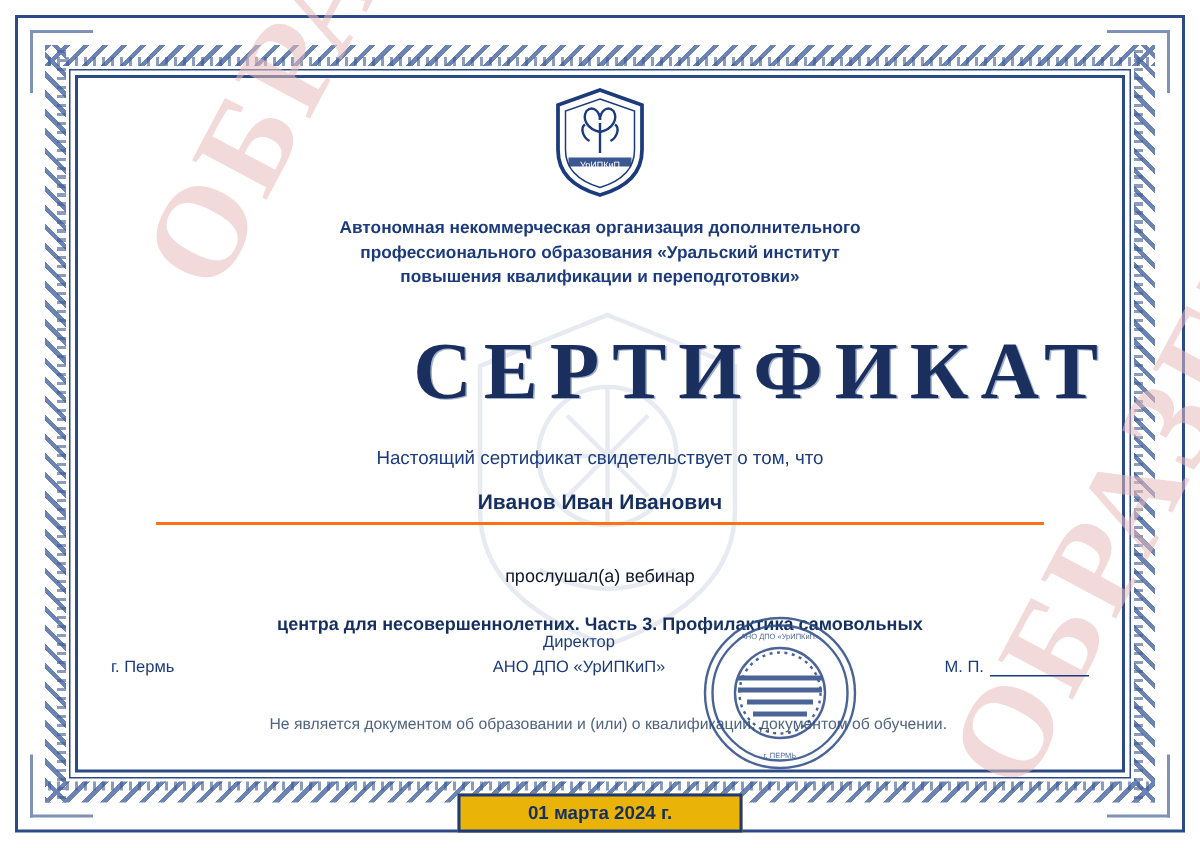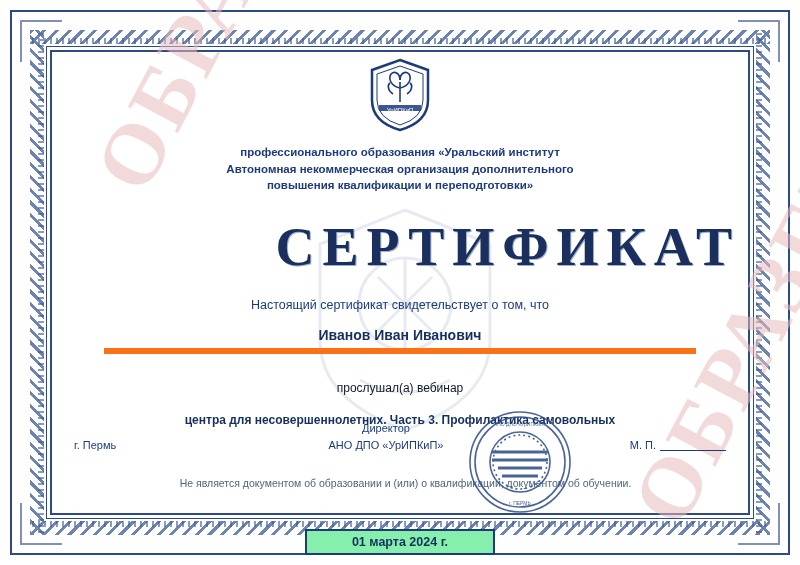--- a/index.html
+++ b/index.html
@@ -151,21 +151,21 @@
   }
 
   .subtitle {
     font-size: 12.5px;
     color: #1c3b7d;
     margin-top: 20px;
   }
 
   .name-line {
     margin: 14px 44px 18px;
-    border-bottom: 6px solid #f97316;
+    border-bottom: 2px solid #f97316;
     padding-bottom: 4px;
   }
   .name {
     font-size: 14px;
     font-weight: bold;
     color: #15305f;
   }
 
   .role {
     font-size: 12px;
@@ -241,21 +241,21 @@
 
   
   .date-box {
     position: absolute;
     left: 50%;
     transform: translateX(-50%);
     bottom: 10px;
     width: 190px;
     height: 26px;
     border: 2px solid #1c3b7d;
-    background: #86efac;
+    background: #eab308;
     display: flex;
     align-items: center;
     justify-content: center;
     font-size: 12.5px;
     font-weight: bold;
     color: #15305f;
     box-sizing: border-box;
   }
 </style>
 </head>
@@ -295,22 +295,22 @@
         <path d="M31 30 C22 28 19 21 22 16 C26 12 31 16 31 22"></path>
         <path d="M31 30 C40 28 43 21 40 16 C36 12 31 16 31 22"></path>
         <path d="M24 36 C19 33 18 27 21 25"></path>
         <path d="M38 36 C43 33 44 27 41 25"></path>
       </g>
       <path d="M10 50 L52 50" stroke="#1c3b7d" stroke-width="6" opacity=".85"></path>
       <text x="31" y="54" font-size="6" fill="#ffffff" text-anchor="middle" font-family="Liberation Sans, sans-serif">УрИПКиП</text>
     </svg>
 
     <div class="org">
+      <div>Автономная некоммерческая организация дополнительного</div>
       <div>профессионального образования «Уральский институт</div>
-      <div>Автономная некоммерческая организация дополнительного</div>
       <div>повышения квалификации и переподготовки»</div>
     </div>
 
     <div class="title">СЕРТИФИКАТ</div>
 
     <div class="subtitle">Настоящий сертификат свидетельствует о том, что</div>
 
     <div class="name-line">
       <span class="name">Иванов Иван Иванович</span>
     </div>

